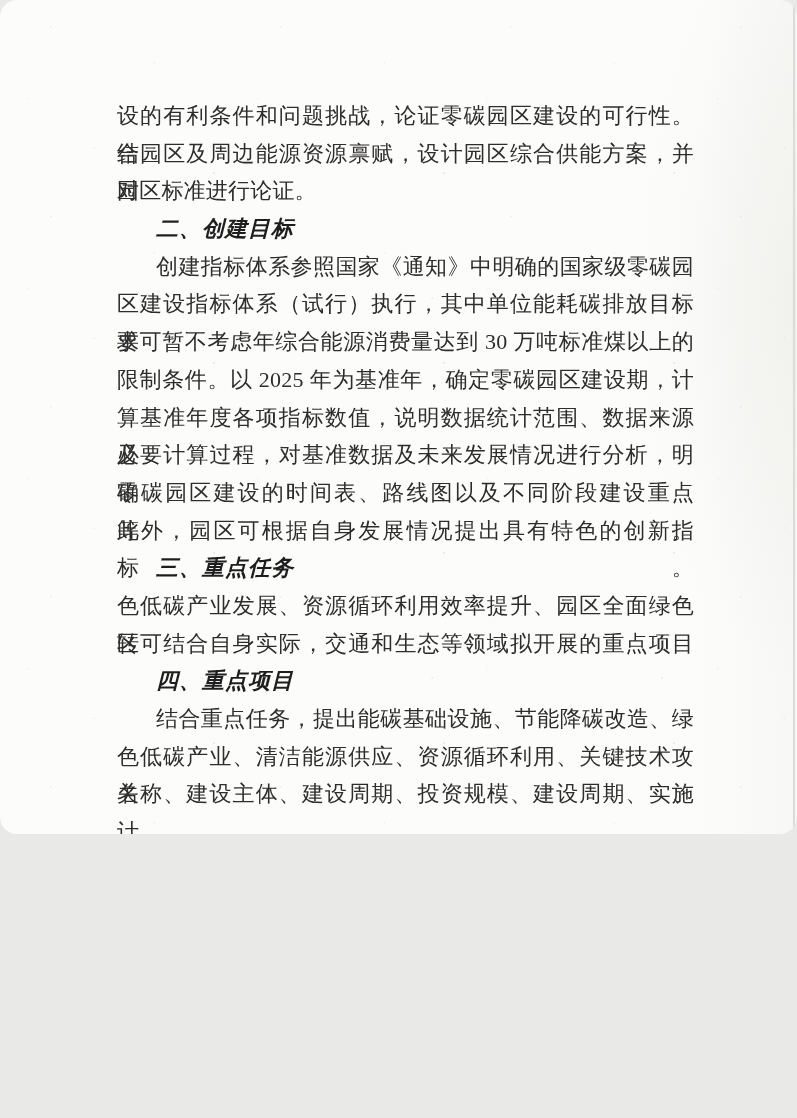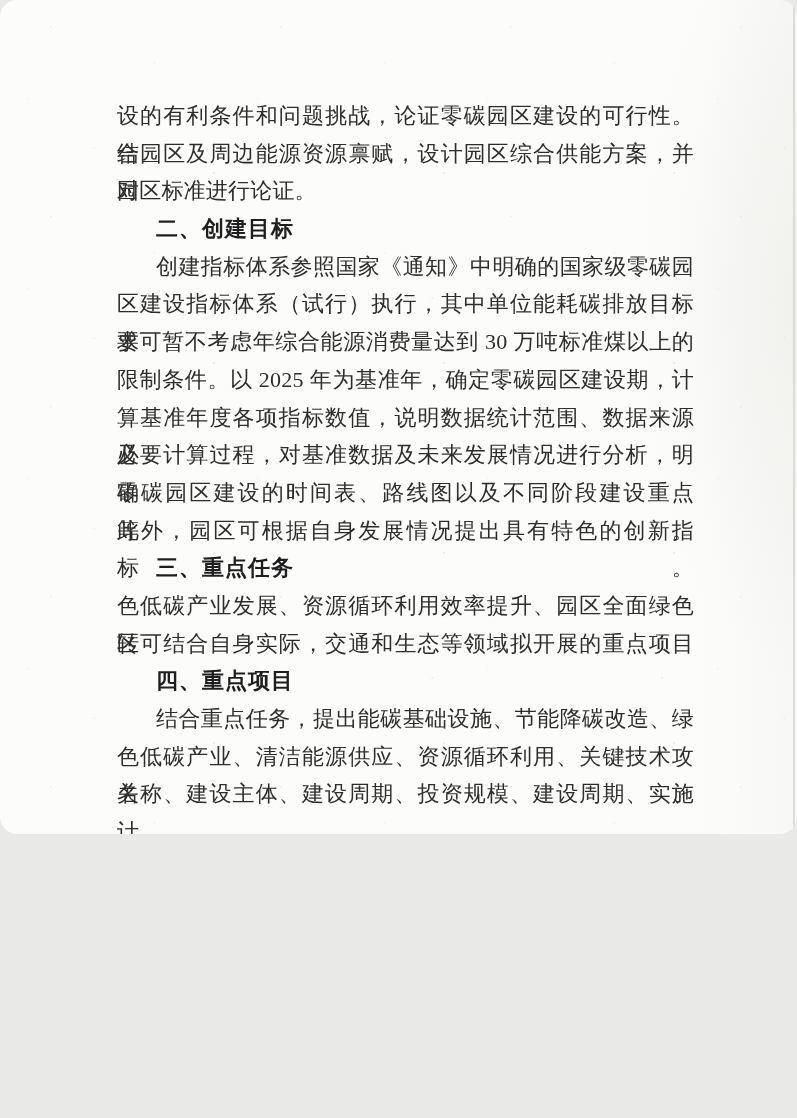--- a/index.html
+++ b/index.html
@@ -65,20 +65,21 @@
     text-justify: inter-character;
   }
   .line.indent {
     text-indent: 39px;
   }
   .line.heading {
     font-family: "Liberation Sans", "DejaVu Sans", sans-serif;
     font-weight: 700;
     color: #1f1e1e;
     letter-spacing: 1px;
+    font-style: italic;
   }
   .page-footer {
     position: absolute;
     left: 116px;
     top: 1042px;
     font-size: 21px;
     color: #3b3a3a;
     letter-spacing: 3px;
     font-family: "Liberation Serif", "DejaVu Serif", serif;
   }

